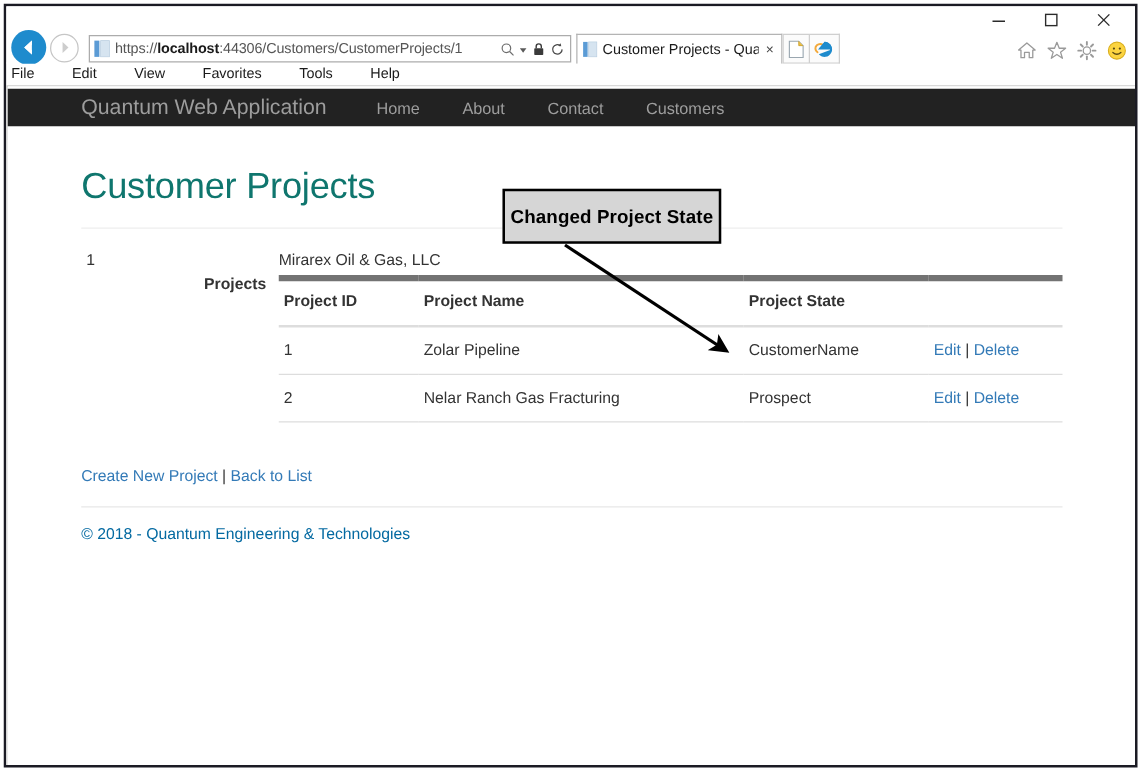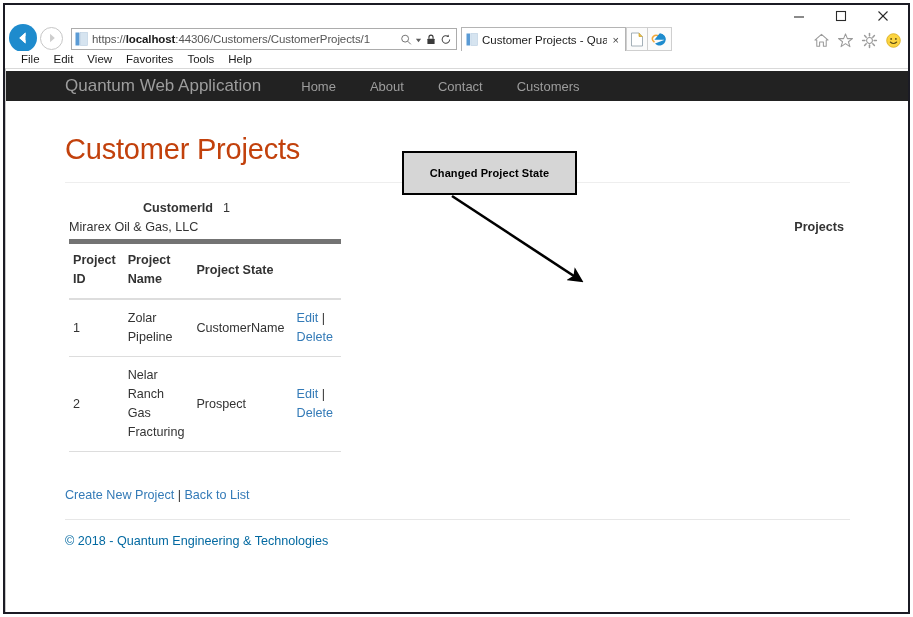--- a/index.html
+++ b/index.html
@@ -137,22 +137,22 @@
     background: #fbfbfb;
     display:flex;align-items:center;justify-content:center;
   }
 
   
   #menubar {
     position: absolute;
     left: 0; top: 46px;
     width: 100%; height: 17px;
     display: flex; align-items: center;
-    padding-left: 16px;
-    gap: 14px;
+    padding-left: 4px;
+    gap: 30px;
     background: #ffffff;
   }
   .menu-item {
     font-size: 11.5px;
     color: #1a1a1a;
     line-height: 1;
   }
 
   
   #viewport {
@@ -198,21 +198,21 @@
     background: #ffffff;
     padding-left: 59px;
     padding-right: 58px;
   }
 
   #page-title {
     margin: 0;
     padding-top: 21px;
     font-size: 29px;
     font-weight: normal;
-    color: #c2410c;
+    color: #0f766e;
     letter-spacing: -0.2px;
   }
   #section-subtitle {
     margin: 0;
     padding-top: 12px;
     font-size: 14.5px;
     color: #333333;
   }
   .hr-thin {
     height: 1px;
@@ -302,21 +302,21 @@
   }
   #callout-box {
     position: absolute;
     left: 402px; top: 151px;
     width: 175px; height: 44px;
     background: #d6d6d6;
     border: 2.5px solid #000000;
     display: flex; align-items: center; justify-content: center;
   }
   #callout-label {
-    font-size: 11px;
+    font-size: 15px;
     font-weight: bold;
     color: #000000;
     letter-spacing: 0.1px;
   }
 </style>
 </head>
 <body>
 
 <div id="window-frame">
 
@@ -453,21 +453,20 @@
         <span class="nav-link">Customers</span>
       </div>
     </div>
 
     <div id="page-body">
 
       <h1 id="page-title">Customer Projects</h1>
       <div class="hr-thin"></div>
 
       <div id="detail-list">
-        <div class="dl-label">CustomerId</div>
         <div class="dl-value">1</div>
 
         <div class="dl-value">Mirarex Oil &amp; Gas, LLC</div>
 
         <div class="dl-label">Projects</div>
         <div class="dl-value">
 
           <table id="projects-table">
             <thead>
               <tr>

